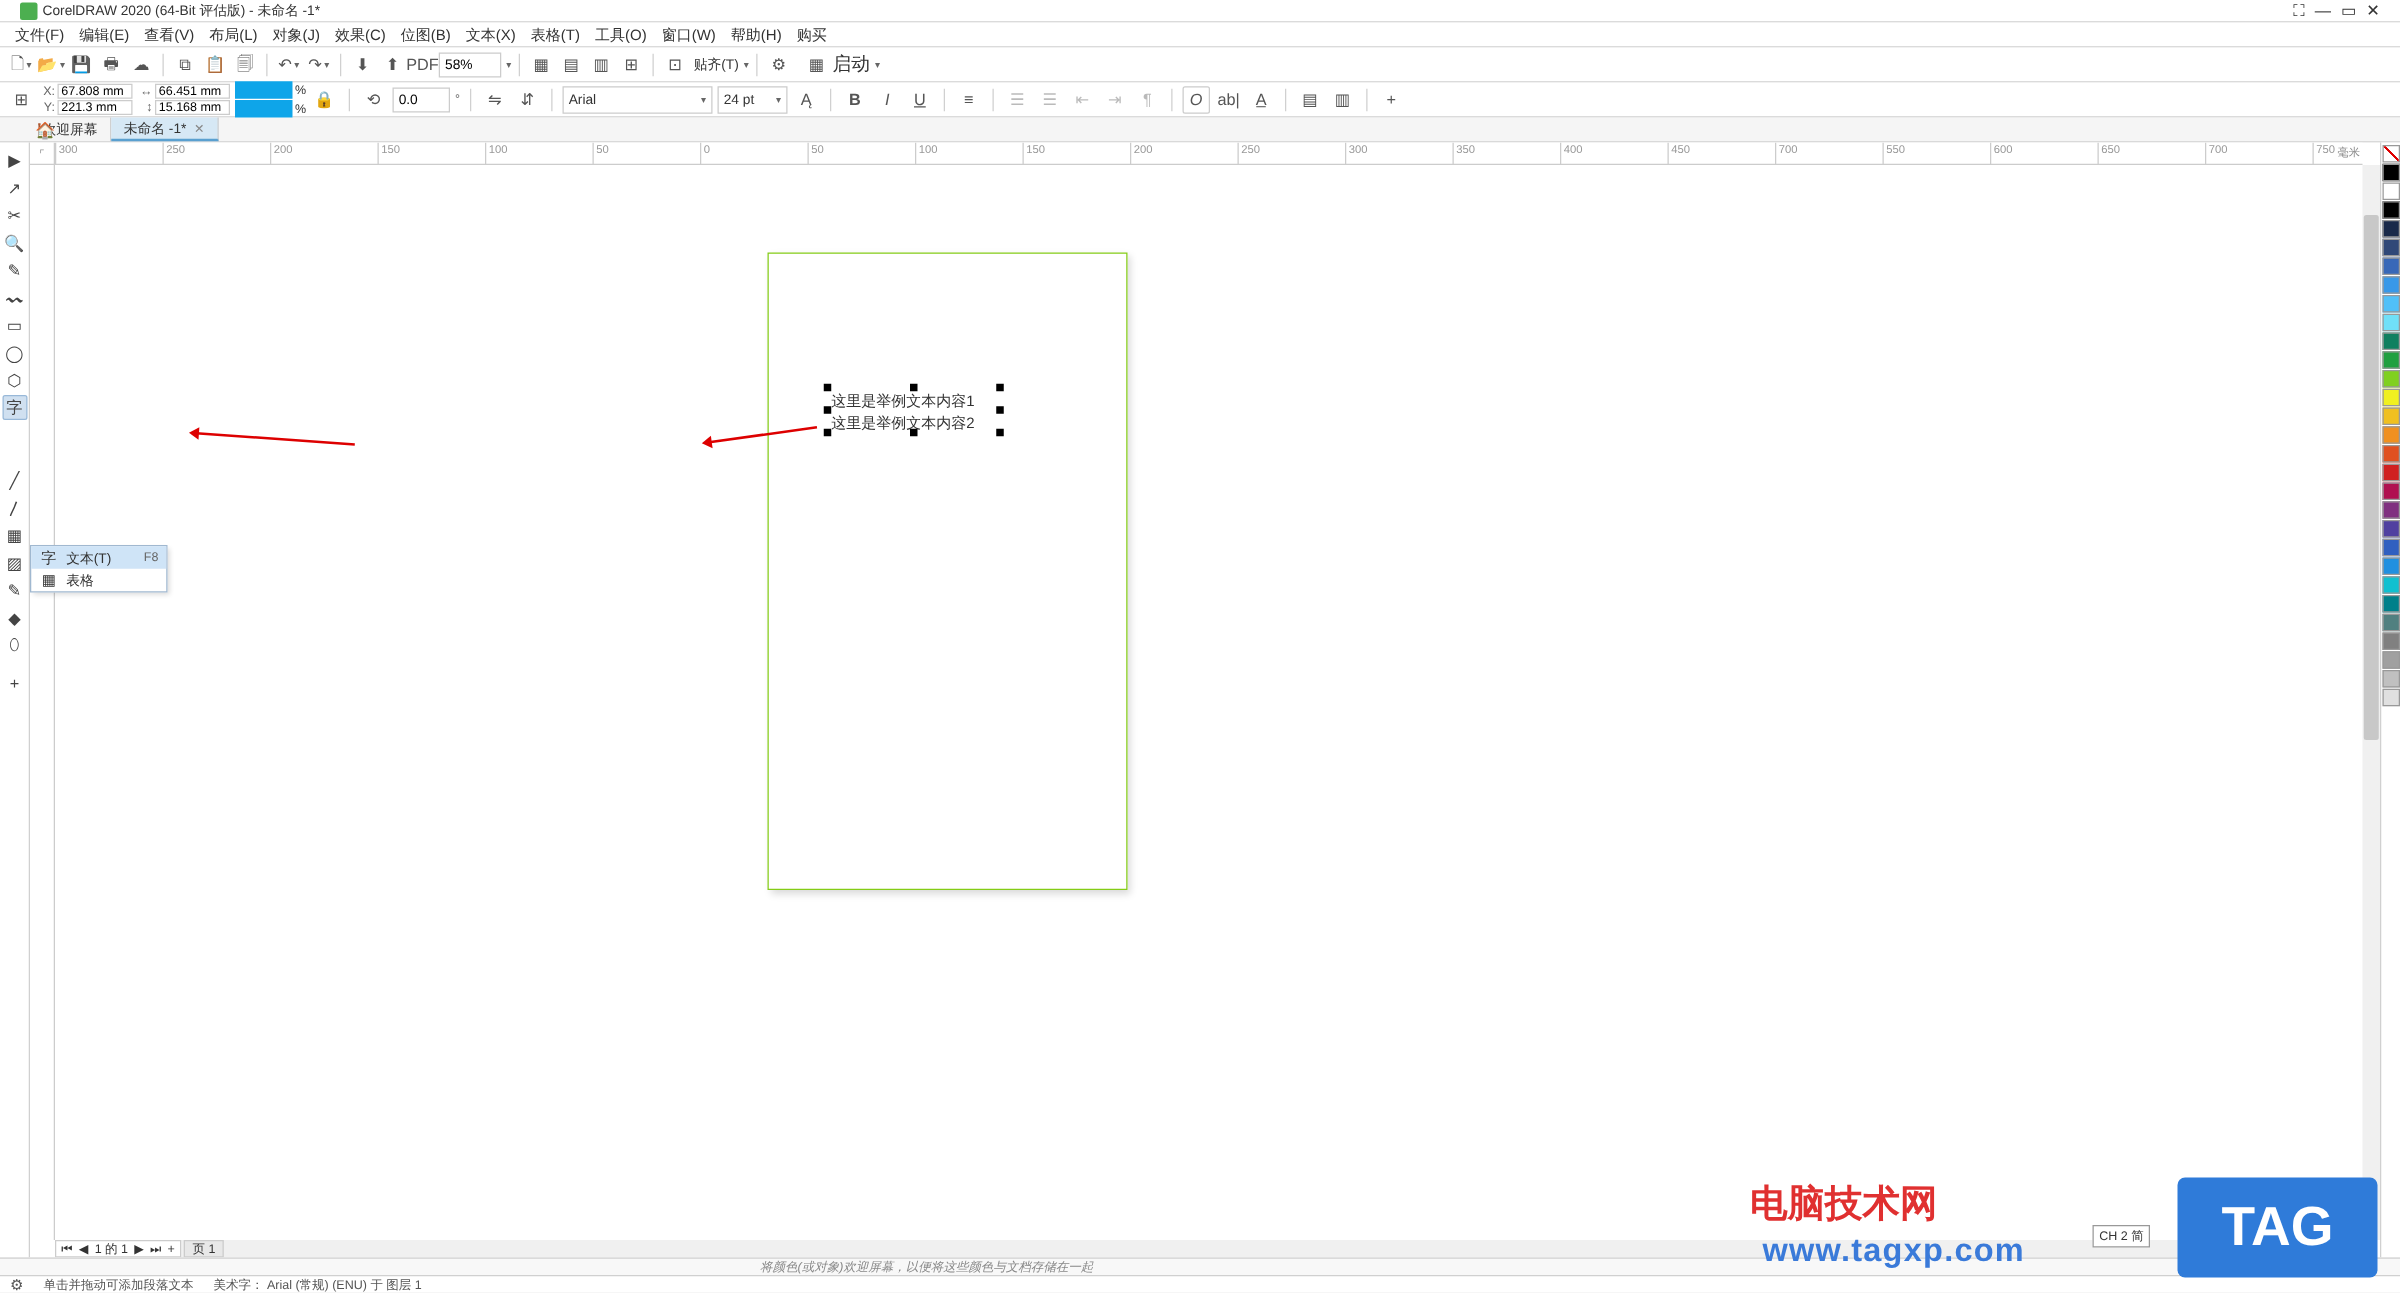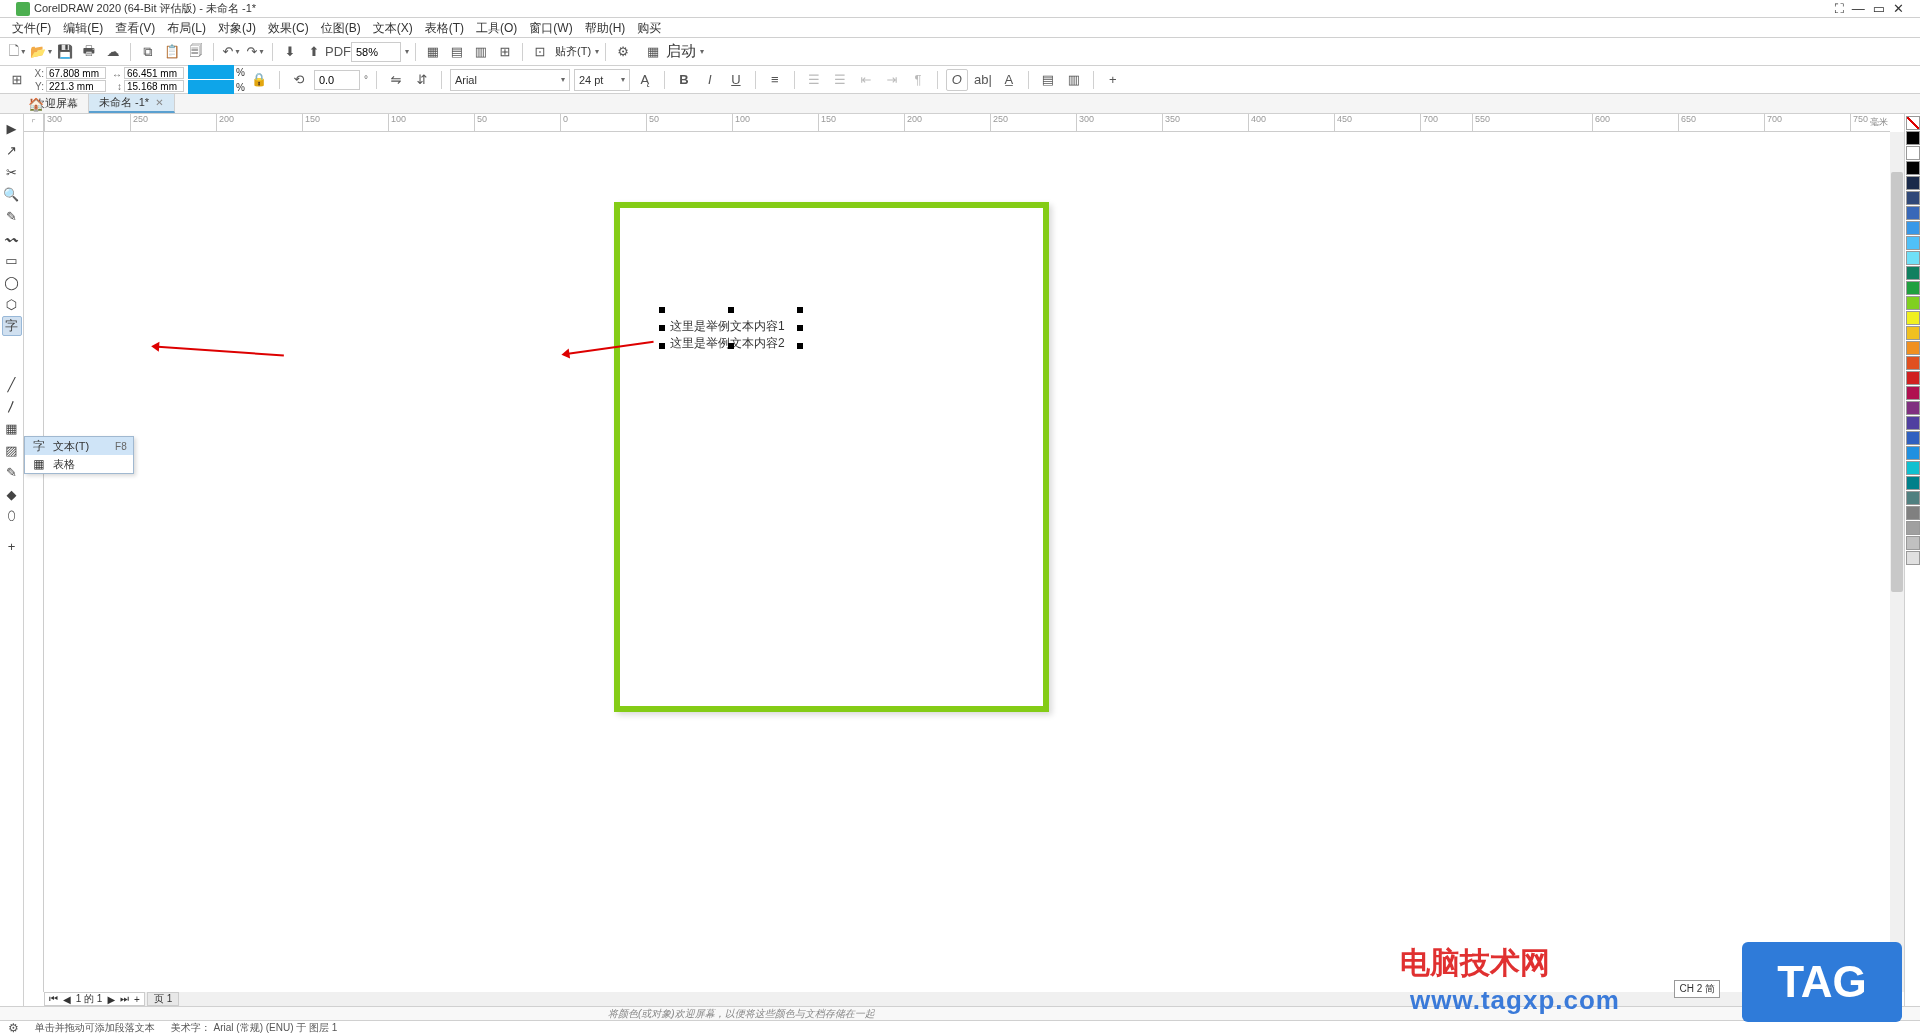--- a/index.html
+++ b/index.html
@@ -58,21 +58,21 @@
 
 
 .canvas-wrap { flex:1; position:relative; background:#fff; overflow:hidden; }
 .ruler-h { position:absolute; top:0; left:20px; right:14px; height:18px; background:#fff; border-bottom:1px solid #ccc; font-size:9px; color:#999; }
 .ruler-h .tick { position:absolute; top:0; height:18px; border-left:1px solid #ccc; padding-left:2px; }
 .ruler-v { position:absolute; top:18px; left:0; width:20px; bottom:14px; background:#fff; border-right:1px solid #ccc; }
 .ruler-corner { position:absolute; top:0; left:0; width:20px; height:18px; background:#fff; border-right:1px solid #ccc; border-bottom:1px solid #ccc; font-size:9px; color:#999; display:flex; align-items:center; justify-content:center; }
 .canvas-bg { position:absolute; top:18px; left:20px; right:14px; bottom:14px; background:#fff; }
 
 
-.page { position:absolute; left:570px; top:70px; width:435px; height:510px; background:#fff; border:6px solid #84cc16; box-shadow:3px 3px 6px rgba(0,0,0,.15); }
+.page { position:absolute; left:570px; top:70px; width:288px; height:510px; background:#fff; border:1px solid #84cc16; box-shadow:3px 3px 6px rgba(0,0,0,.15); }
 .text-object { position:absolute; left:50px; top:110px; font-size:12px; color:#333; cursor:text; text-align:center; }
 .text-object .line { white-space:nowrap; }
 .selhandles { position:absolute; left:618px; top:178px; width:138px; height:36px; pointer-events:none; }
 .handle { position:absolute; width:6px; height:6px; background:#000; }
 .handle.tl{top:-3px;left:-3px}.handle.tm{top:-3px;left:50%;margin-left:-3px}.handle.tr{top:-3px;right:-3px}
 .handle.ml{top:50%;left:-3px;margin-top:-3px}.handle.mr{top:50%;right:-3px;margin-top:-3px}
 .handle.bl{bottom:-3px;left:-3px}.handle.bm{bottom:-3px;left:50%;margin-left:-3px}.handle.br{bottom:-3px;right:-3px}
 
 
 .arrow { position:absolute; height:2px; background:#d00; z-index:30; }
@@ -320,21 +320,21 @@
         <div class="tick" style="left: 602px;">50</div>
         <div class="tick" style="left: 688px;">100</div>
         <div class="tick" style="left: 774px;">150</div>
         <div class="tick" style="left: 860px;">200</div>
         <div class="tick" style="left: 946px;">250</div>
         <div class="tick" style="left: 1032px;">300</div>
         <div class="tick" style="left: 1118px;">350</div>
         <div class="tick" style="left: 1204px;">400</div>
         <div class="tick" style="left: 1290px;">450</div>
         <div class="tick" style="left: 1376px;">700</div>
-        <div class="tick" style="left: 1428px;">550</div>
+        <div class="tick" style="left: 1462px;">550</div>
         <div class="tick" style="left: 1548px;">600</div>
         <div class="tick" style="left: 1634px;">650</div>
         <div class="tick" style="left: 1720px;">700</div>
         <div class="tick" style="left: 1806px;">750</div>
       </div>
     <div class="ruler-v"></div>
     <div class="canvas-bg">
       <div class="page">
         <div class="text-object">
           <div class="line">这里是举例文本内容1</div>

